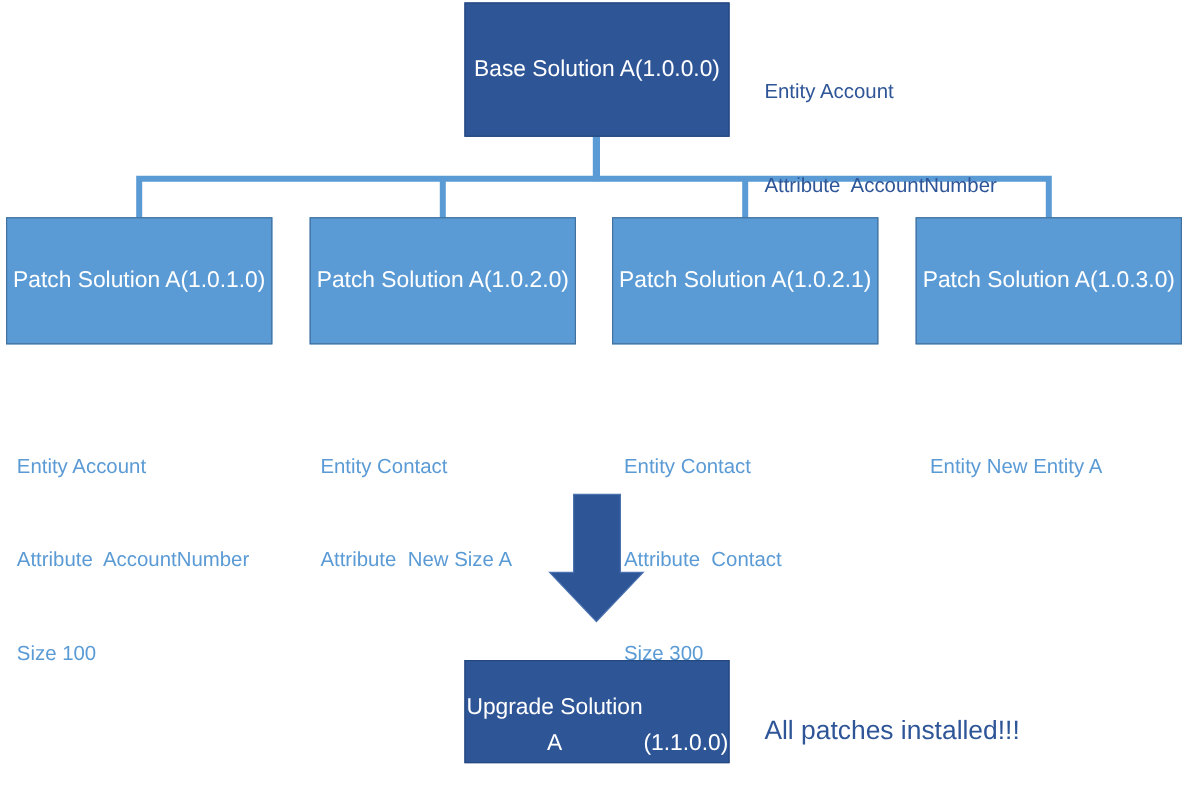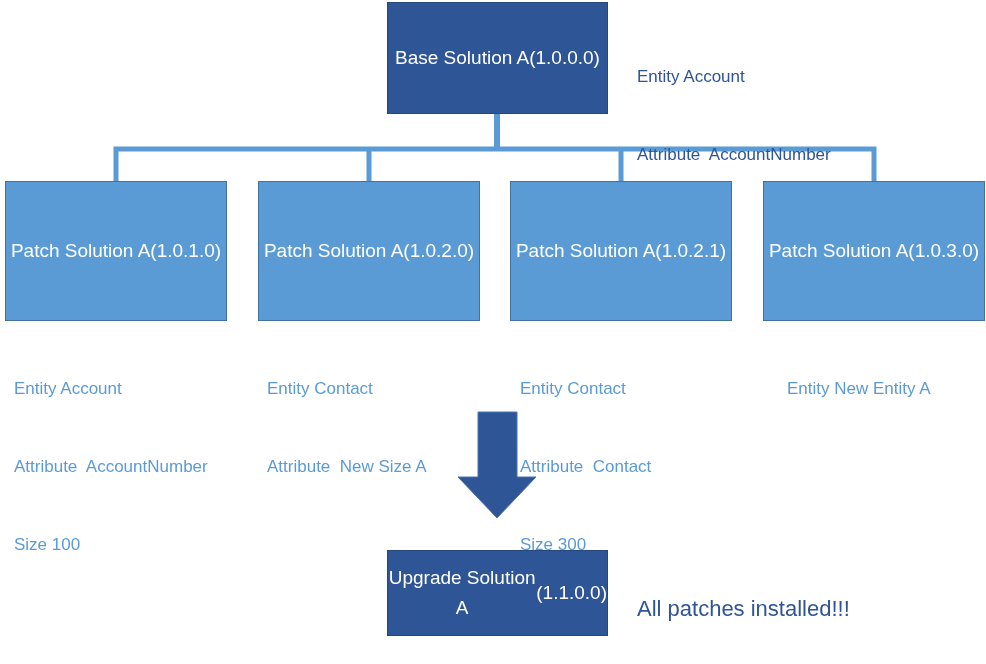--- a/index.html
+++ b/index.html
@@ -28,38 +28,38 @@
     position:absolute;
     display:flex;flex-direction:row;justify-content:center;align-items:center;
     text-align:center;
     color:var(--box-text);
     font-size:19px;line-height:30px;
     box-sizing:border-box;
   }
   .box.dark{background:var(--dark-blue);border:1px solid var(--dark-border);}
   .box.light{background:var(--light-blue);border:1.5px solid var(--light-border);}
   .base-box{left:387px;top:2px;width:221px;height:112px;}
-  .upgrade-box{left:387px;top:550px;width:221px;height:86px;}
-  .patch-box{top:181px;width:222px;height:140px;}
+  .upgrade-box{left:387px;top:550px;width:221px;height:86px;align-items:flex-end;}
+  .patch-box{top:181px;width:222px;height:106px;}
   .patch-1{left:5px;}
   .patch-2{left:258px;}
   .patch-3{left:510px;}
   .patch-4{left:763px;}
   .note{
     position:absolute;
     font-size:17px;line-height:26px;
     white-space:pre-wrap;
   }
   .note.dark{color:var(--note-dark);}
   .note.light{color:var(--note-light);}
   .base-note{left:637px;top:12px;}
   .note-1{left:14px;top:324px;}
   .note-2{left:267px;top:324px;}
   .note-3{left:520px;top:324px;}
-  .note-4{left:775px;top:324px;margin-left:12px;}
+  .note-4{left:775px;top:324px;}
   .upgrade-note{left:637px;top:592px;font-size:22px;line-height:34px;color:var(--note-dark);}
 </style>
 </head>
 <body>
 
 <div class="canvas">
 
   <svg class="overlay" viewBox="0 0 986 664">
     <path class="stub" d="M497,114 V151"></path>
     <path class="conn" d="M116,149 H874 M116,149 V182 M369,149 V182 M621,149 V182 M874,149 V182"></path>

